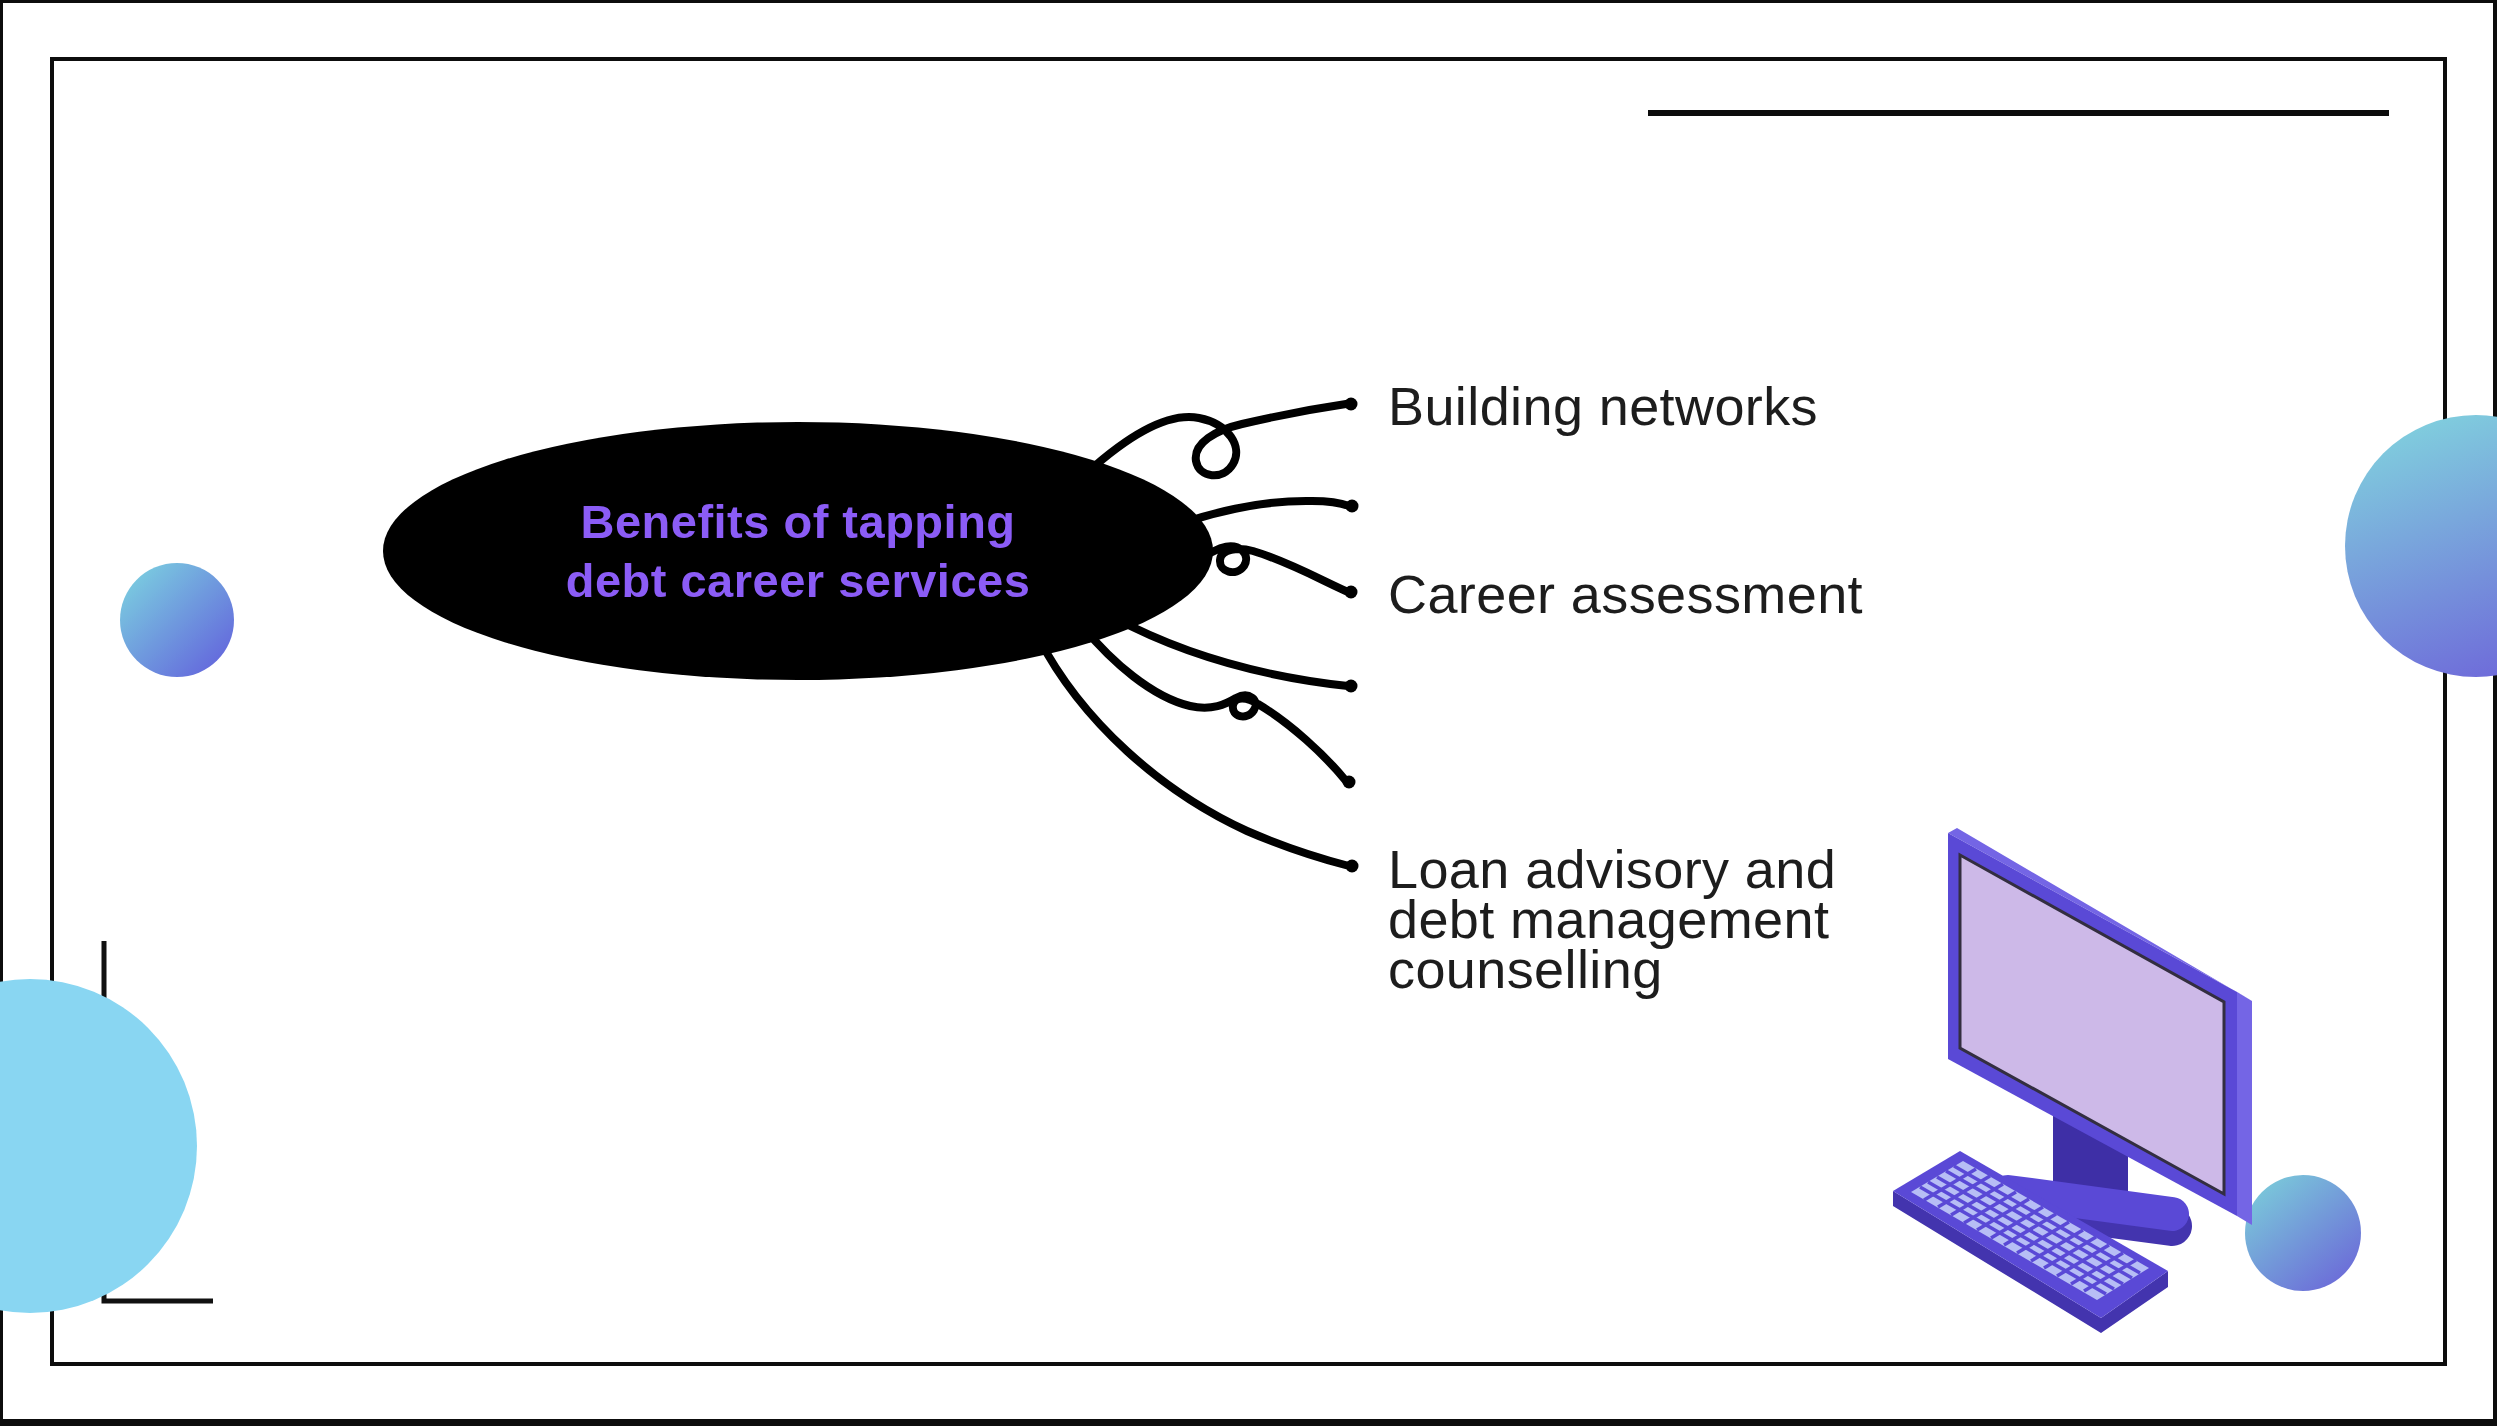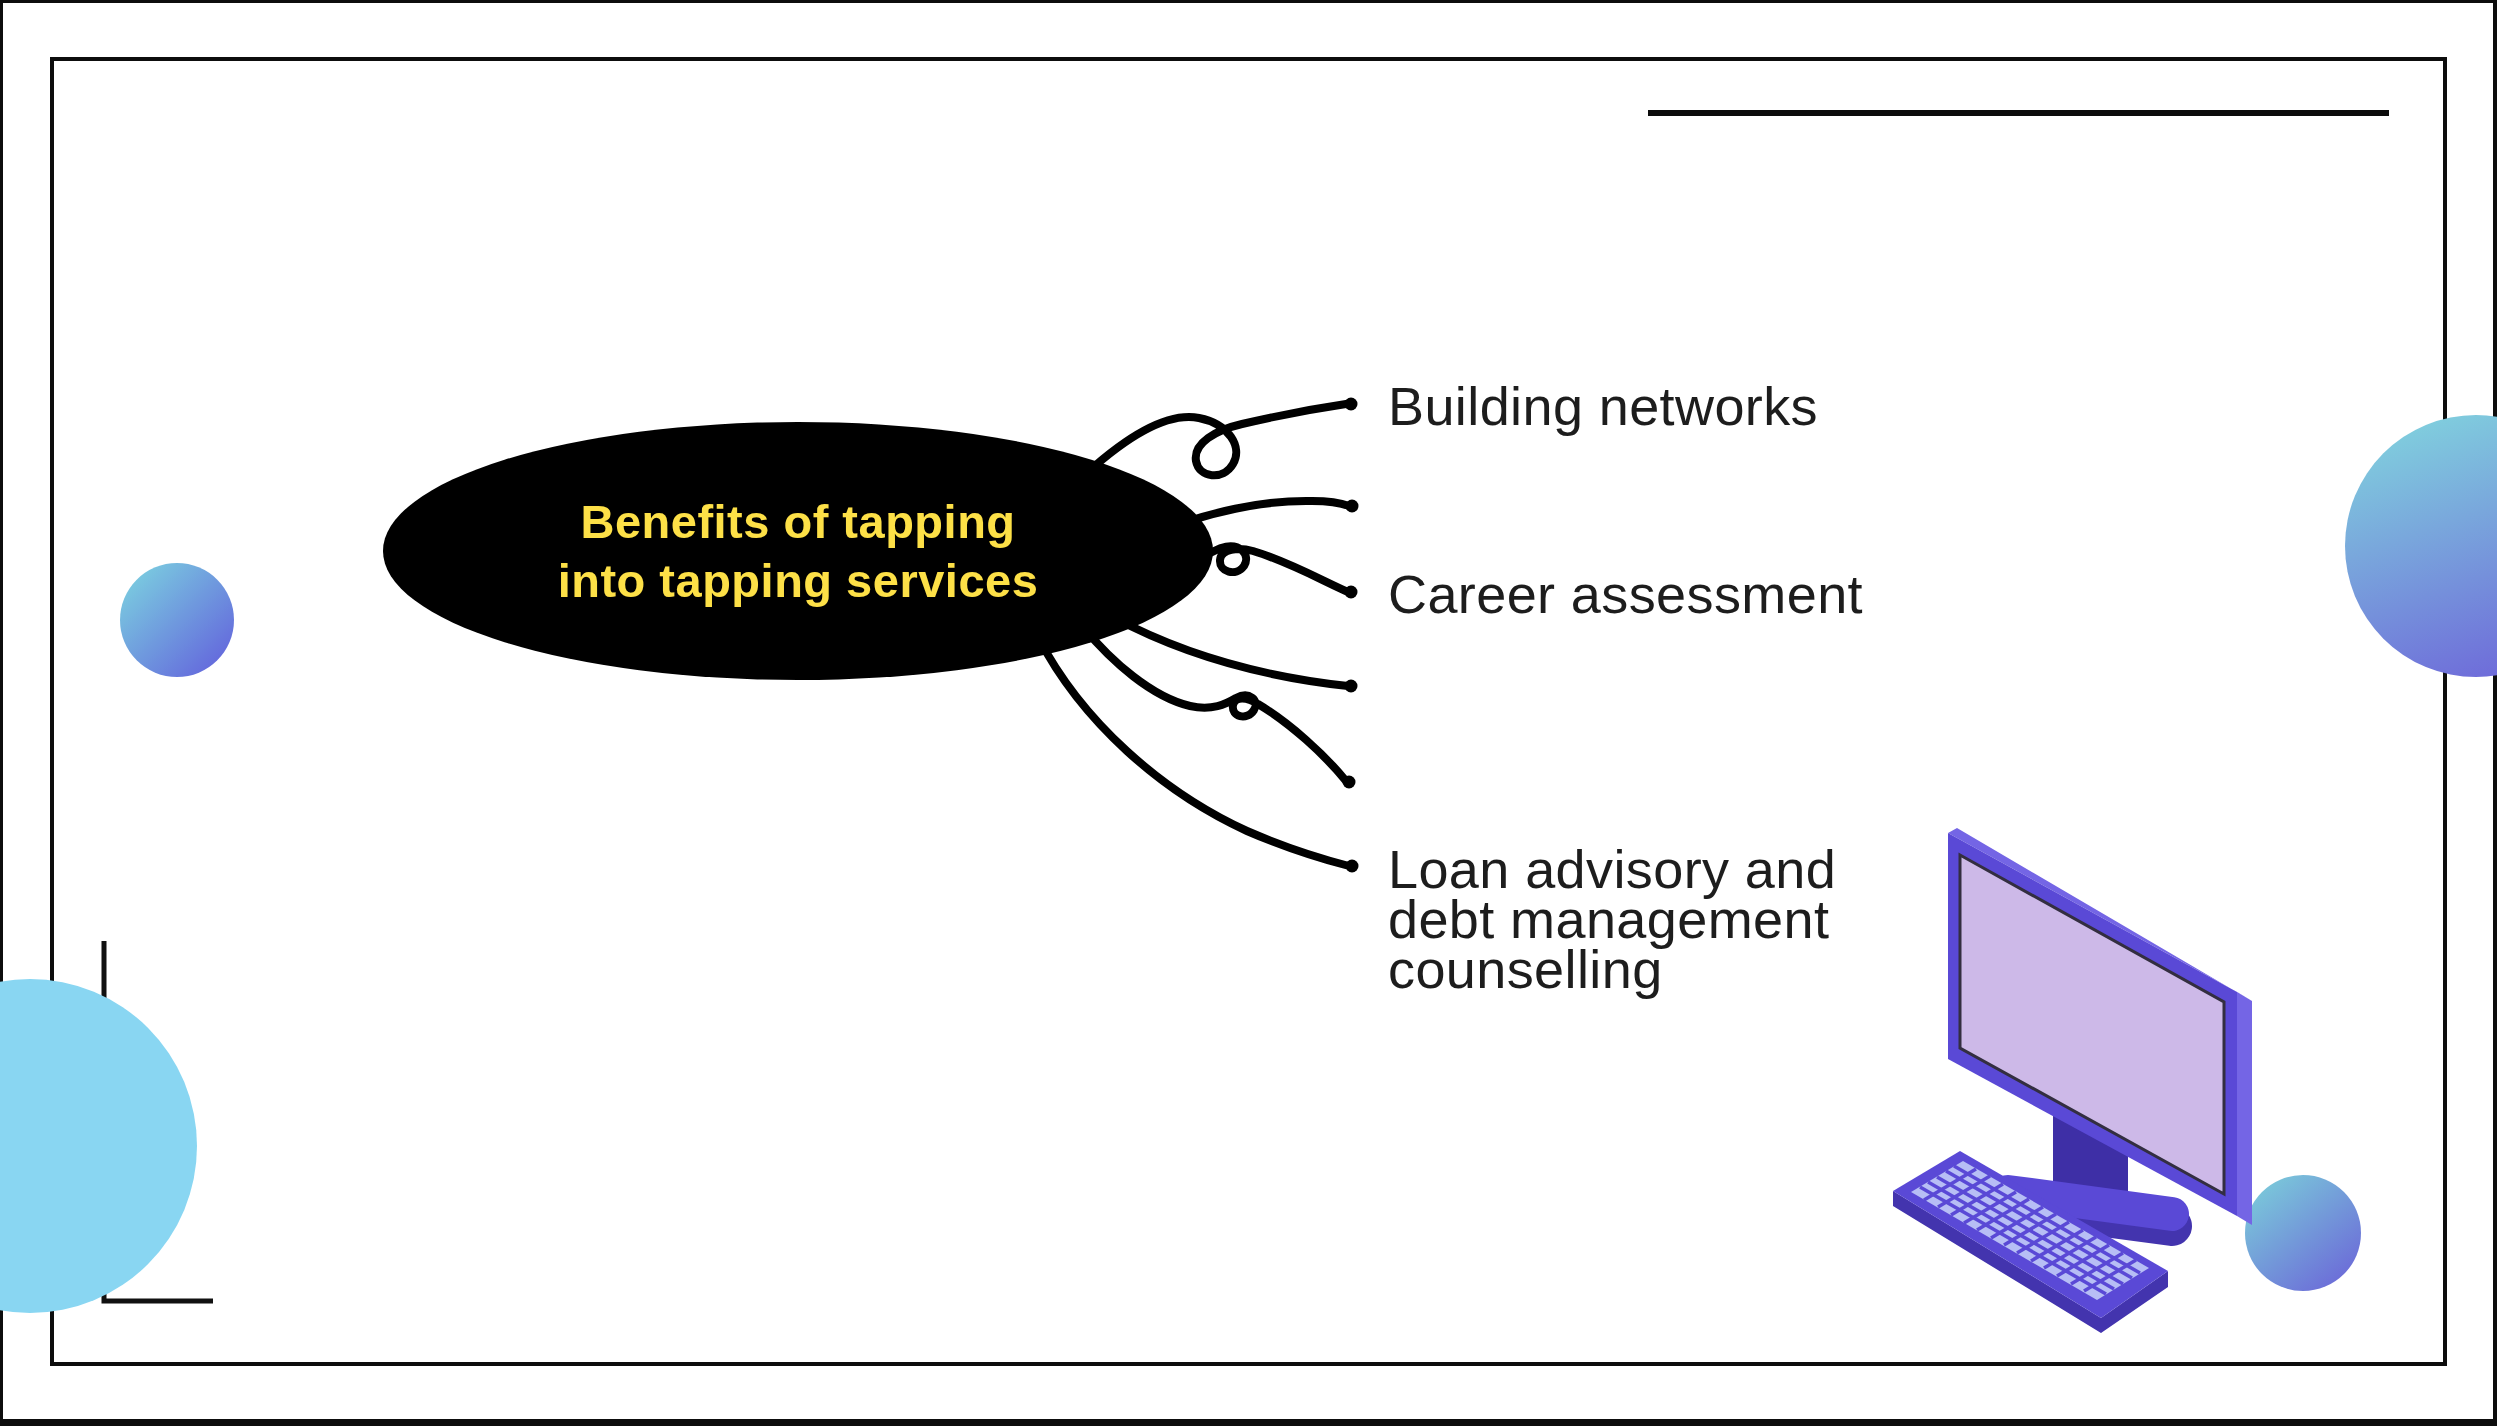--- a/index.html
+++ b/index.html
@@ -17,21 +17,21 @@
     border:4px solid #0d0d0d;box-sizing:border-box;
   }
   #top-rule{position:absolute;left:1648px;top:110px;width:741px;height:6px;background:#0c0c0c;}
   .layer{position:absolute;left:0;top:0;}
   #central-node{
     position:absolute;left:383px;top:422px;width:830px;height:258px;
     background:#000000;border-radius:50%;
     display:flex;flex-direction:column;align-items:center;justify-content:center;
   }
   .node-line{
-    color:#fde047;font-size:47px;font-weight:700;line-height:59px;
+    color:#8b5cf6;font-size:47px;font-weight:700;line-height:59px;
     text-align:center;letter-spacing:.5px;
   }
   .branch-label{
     position:absolute;left:1388px;color:#1d1d1d;font-size:54px;font-weight:300;
     line-height:50px;white-space:nowrap;letter-spacing:.4px;
   }
   .branch-label.wrap{white-space:normal;width:500px;}
   .circle{position:absolute;border-radius:50%;}
   #circle-top-left{left:120px;top:563px;width:114px;height:114px;
     background:linear-gradient(135deg,#7dd8e0 0%,#615bdc 100%);}
@@ -75,21 +75,21 @@
     <path d="M 104,941 L 104,1301 L 213,1301" fill="none" stroke="#111111" stroke-width="5"></path>
   </svg>
 
   <div class="circle" id="circle-bottom-left"></div>
   <div class="circle" id="circle-top-left"></div>
   <div class="circle" id="circle-right"></div>
   <div class="circle" id="circle-bottom-right"></div>
 
   <div id="central-node">
     <div class="node-line">Benefits of tapping</div>
-    <div class="node-line">into tapping services</div>
+    <div class="node-line">debt career services</div>
   </div>
 
   <div class="branch-label" style="top:381px">Building networks</div>
   <div class="branch-label" style="top:569px">Career assessment</div>
   <div class="branch-label wrap" style="top:844px">Loan advisory and debt management counselling</div>
 
   <svg class="layer" width="2497" height="1426" viewBox="0 0 2497 1426">
     <g>
       <polygon points="2053,1110 2128,1152 2128,1240 2053,1198" fill="#3e2fa6"></polygon>
       <path d="M 2008,1204 L 2172,1226" stroke="#4334ae" stroke-width="40" stroke-linecap="round" fill="none"></path>

